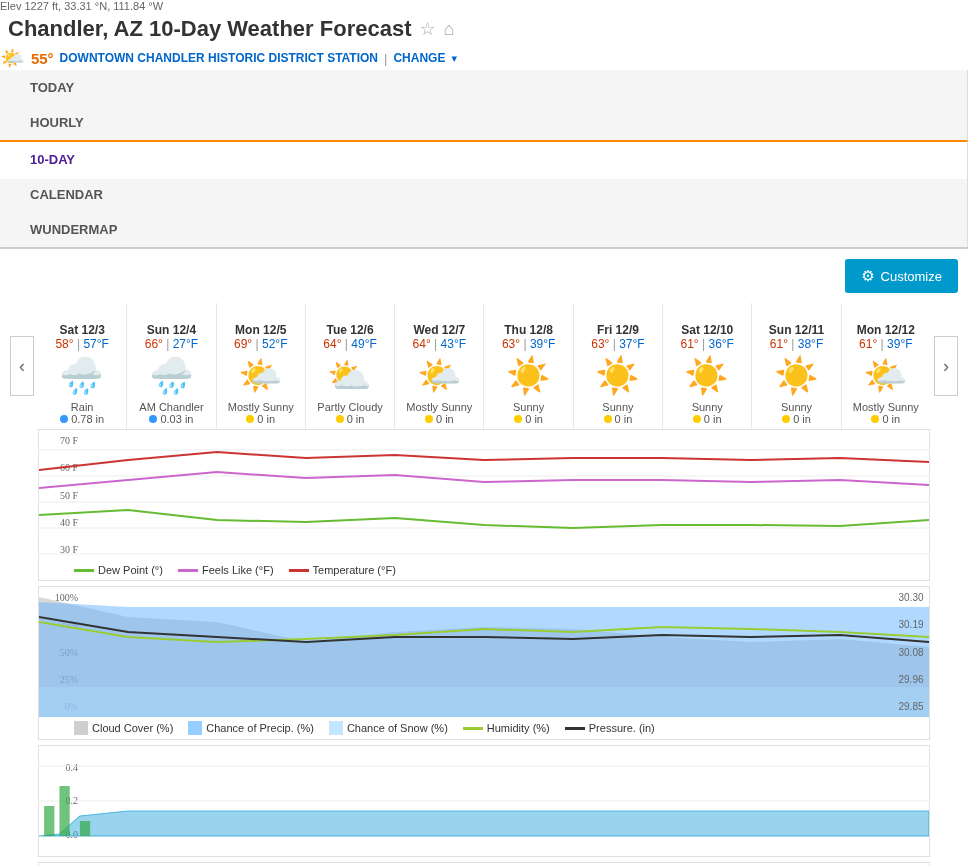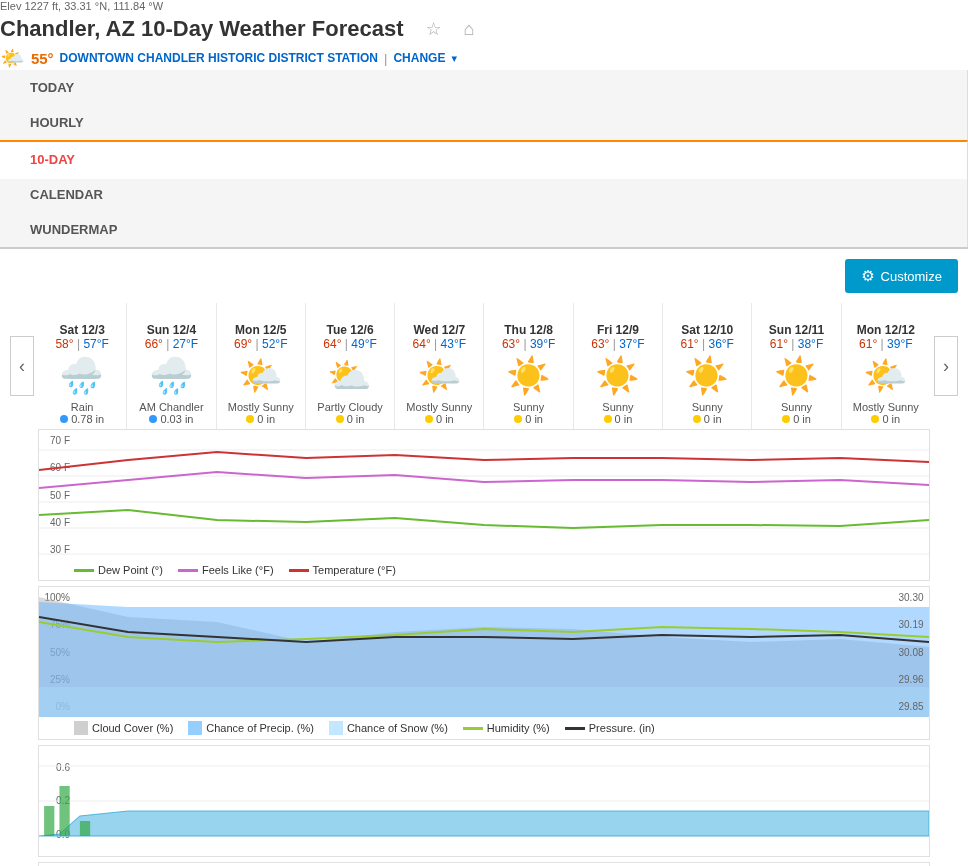--- a/index.html
+++ b/index.html
@@ -1,31 +1,31 @@
 <!DOCTYPE html>
 <html><head>
   <meta charset="utf-8">
   <style>
     * { box-sizing: border-box; margin: 0; padding: 0; }
     body { font-family: Arial, sans-serif; background: #fff; width: 968px; font-size: 13px; color: #333; }
     .elev { font-size: 11px; color: #666; }
-    .title-row { display: flex; align-items: center; gap: 22px; margin: 4px 0; }
+    .title-row { display: flex; align-items: center; gap: 8px; margin: 4px 8px; }
     .main-title { font-size: 22px; font-weight: bold; color: #333; }
     .star-icon, .home-icon { color: #aaa; font-size: 18px; cursor: pointer; }
     .station-row { display: flex; align-items: center; gap: 6px; font-size: 13px; }
     .sun-icon-small { font-size: 20px; }
     .temp-current { color: #e86a00; font-weight: bold; font-size: 15px; }
     .station-name { color: #0066cc; font-weight: bold; text-transform: uppercase; font-size: 12px; }
     .divider-pipe { color: #999; }
     .change-link { color: #0066cc; font-weight: bold; font-size: 12px; cursor: pointer; }
     .arrow-down { color: #0066cc; font-size: 11px; }
 
     .nav-tabs { display: flex; border-bottom: 2px solid #ccc; background: #f5f5f5; flex-direction: column; }
     .nav-tab { padding: 10px 30px; cursor: pointer; font-size: 13px; font-weight: bold; color: #555; border-right: 1px solid #ddd; text-transform: uppercase; }
-    .nav-tab.active { background: #fff; color: #ef4444; border-bottom: 2px solid #fff; margin-bottom: -2px; border-top: 2px solid #f80; }
+    .nav-tab.active { background: #fff; color: #4c1d95; border-bottom: 2px solid #fff; margin-bottom: -2px; border-top: 2px solid #f80; }
 
     .content-area { padding: 10px; }
     .customize-row { display: flex; justify-content: flex-end; margin-bottom: 10px; }
     .customize-btn { background: #0099cc; color: #fff; border: none; padding: 8px 16px; cursor: pointer; border-radius: 3px; font-size: 13px; display: flex; align-items: center; gap: 6px; }
     .customize-btn .gear { font-size: 15px; }
 
     .forecast-scroll-wrapper { position: relative; }
     .scroll-arrow { position: absolute; top: 50%; transform: translateY(-50%); background: rgba(255,255,255,0.8); border: 1px solid #ccc; width: 24px; height: 60px; display: flex; align-items: center; justify-content: center; cursor: pointer; z-index: 10; font-size: 18px; color: #666; }
     .scroll-arrow.left { left: 0; }
     .scroll-arrow.right { right: 0; }
@@ -40,21 +40,21 @@
     .day-icon { font-size: 36px; margin: 4px 0; }
     .day-desc { font-size: 11px; color: #555; }
     .day-precip { font-size: 11px; color: #555; display: flex; align-items: center; justify-content: center; gap: 3px; }
     .precip-dot { width: 8px; height: 8px; border-radius: 50%; display: inline-block; }
 
     .chart-section { margin: 0 28px; }
     .chart-container { background: #fff; border: 1px solid #e0e0e0; position: relative; margin-bottom: 5px; }
     .legend-item { display: flex; align-items: center; gap: 4px; font-size: 11px; }
 
     
-    .y-axis { position: absolute; left: 0; top: 0; bottom: 0; width: 35px; display: flex; flex-direction: column; justify-content: space-between; padding: 5px 0; }
+    .y-axis { position: absolute; left: 8px; top: 0; bottom: 0; width: 35px; display: flex; flex-direction: column; justify-content: space-between; padding: 5px 0; font-family: Liberation Serif, serif; }
     .y-label { font-size: 10px; color: #666; text-align: right; padding-right: 4px; }
 
     .chart-legend { display: flex; gap: 15px; align-items: center; flex-wrap: wrap; font-size: 11px; padding: 4px 0 4px 35px; }
 
     .right-y-axis { position: absolute; right: 0; top: 0; bottom: 0; width: 40px; display: flex; flex-direction: column; justify-content: space-between; padding: 5px 0; }
     .right-y-label { font-size: 10px; color: #666; text-align: center; padding-left: 4px; }
 
     .bottom-legend { display: flex; justify-content: flex-end; align-items: center; gap: 12px; font-size: 11px; padding: 3px 35px; }
 
     .arrow-indicator { font-size: 12px; color: #666; }
@@ -340,21 +340,21 @@
       <span>Pressure. (in)</span>
           </div>
         </div>
     </div>
   </div>
 
   <div class="chart-section">
     <div class="chart-container">
       <div style="display:flex; height:110px; position:relative;">
         <div class="y-axis" style="display:flex;flex-direction:column;justify-content:space-around;width:35px;padding:5px 0;">
-          <span style="font-size:10px;color:#666;text-align:right;padding-right:4px;">0.6</span>
+          <span style="font-size:10px;color:#666;text-align:right;padding-right:4px;">0.4</span>
           <span style="font-size:10px;color:#666;text-align:right;padding-right:4px;">0.2</span>
           <span style="font-size:10px;color:#666;text-align:right;padding-right:4px;">0.0</span>
         </div>
         <div style="flex:1; position:relative; overflow:hidden;">
           <svg width="100%" height="100%" viewBox="0 0 870 110" preserveAspectRatio="none">
             <line x1="0" y1="20" x2="870" y2="20" stroke="#eee" stroke-width="1"></line>
             <line x1="0" y1="55" x2="870" y2="55" stroke="#eee" stroke-width="1"></line>
             <line x1="0" y1="90" x2="870" y2="90" stroke="#eee" stroke-width="1"></line>
 
             <polygon fill="rgba(50,170,220,0.5)" stroke="rgba(50,170,220,0.8)" stroke-width="1" points="0,90 20,88 40,70 87,65 174,65 261,65 348,65 435,65 522,65 609,65 696,65 783,65 870,65 870,90 0,90"></polygon>

